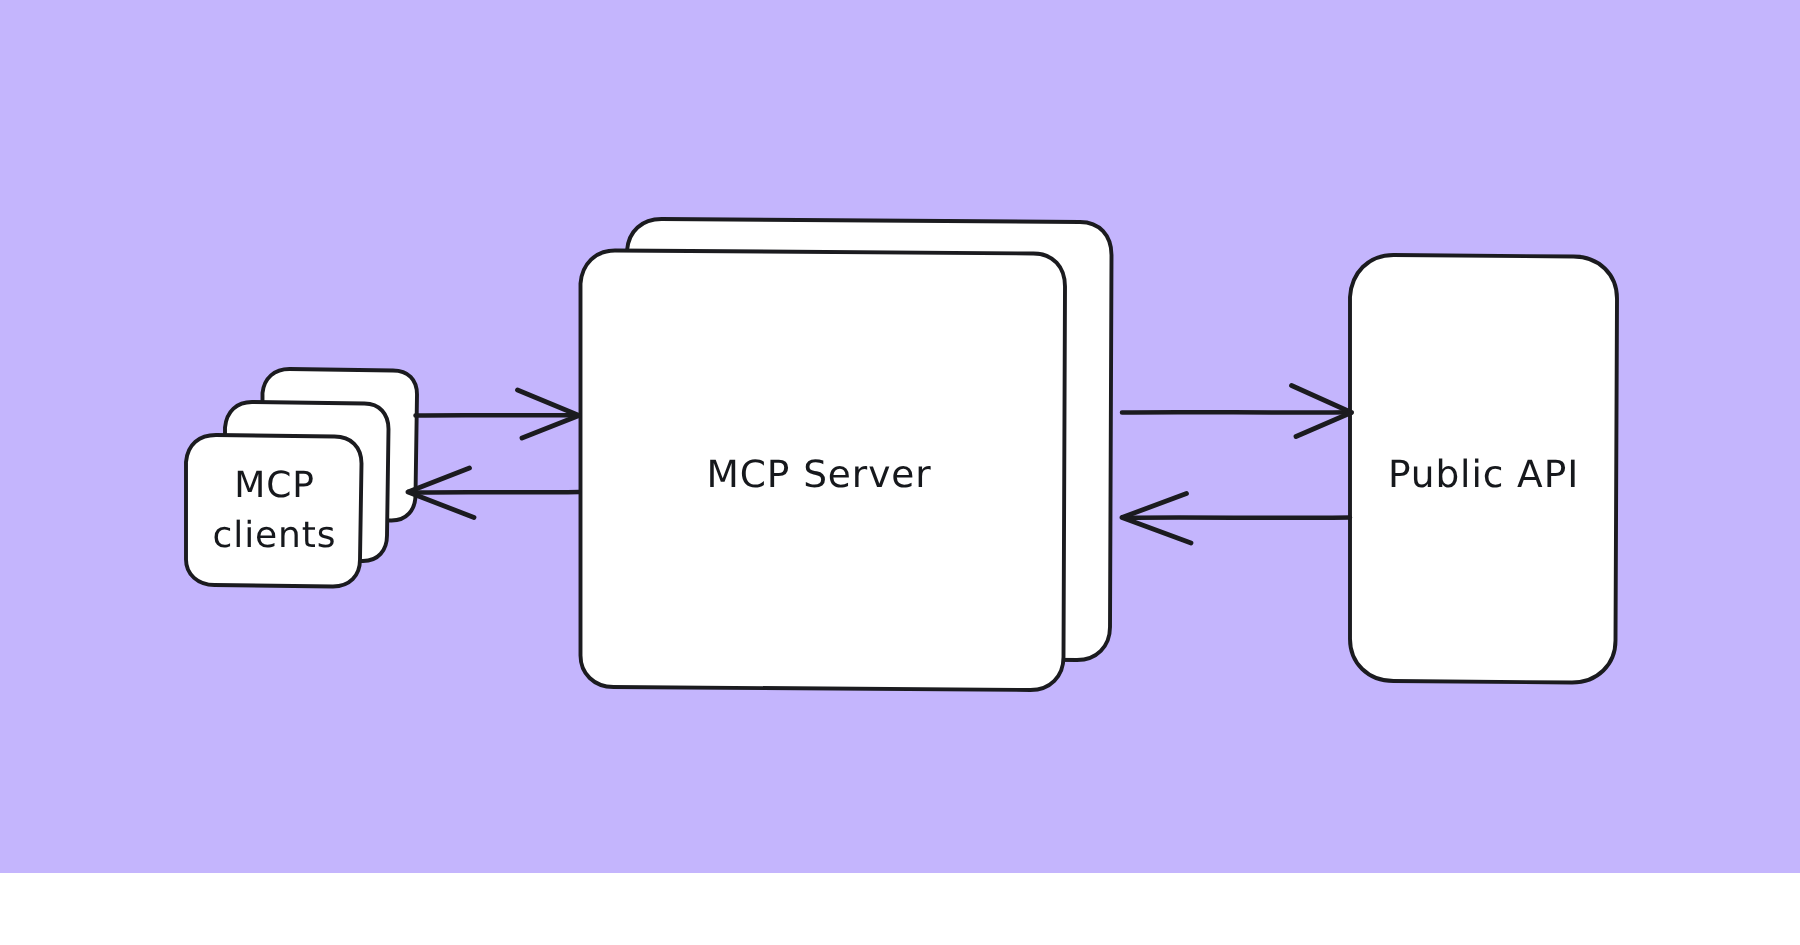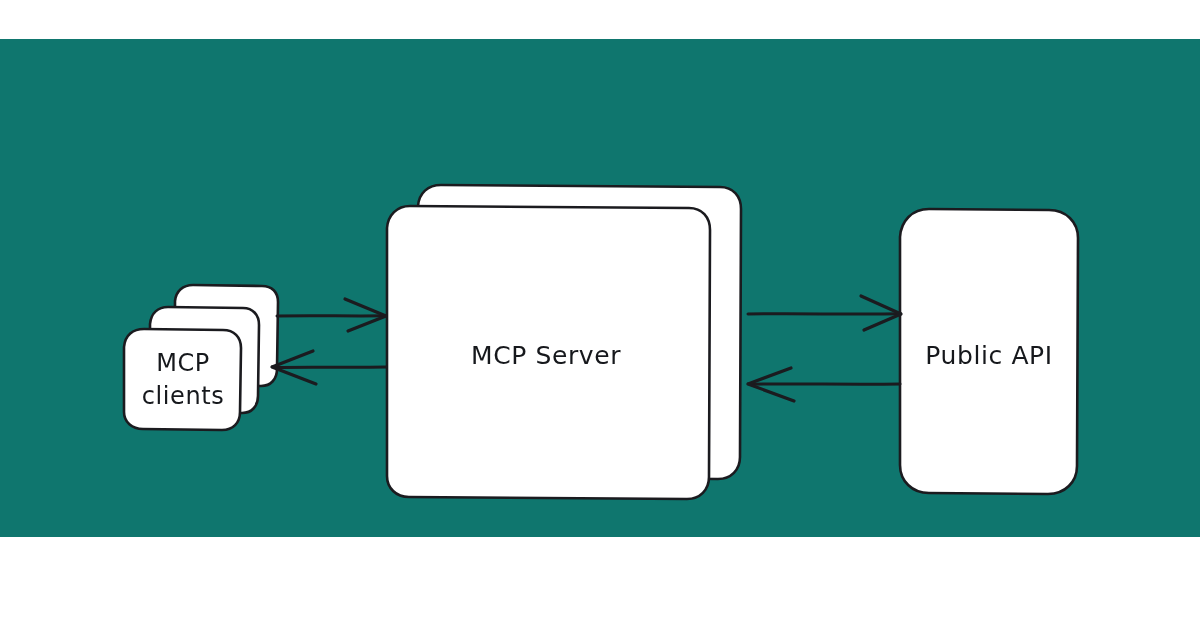--- a/index.html
+++ b/index.html
@@ -4,25 +4,24 @@
 <title>MCP Architecture Diagram</title>
 <style>
   html, body {
     margin: 0;
     padding: 0;
     background: #ffffff;
   }
   #canvas {
     position: relative;
     width: 1200px;
-    height: 498px;
-    background: #0f766e;
+    height: 582px;
+    background: #c4b5fd;
     overflow: hidden;
     font-family: "DejaVu Sans", sans-serif;
-    margin-top: 39px;
   }
   #diagram-svg {
     position: absolute;
     top: 0;
     left: 0;
     width: 1200px;
     height: 630px;
     display: block;
   }
   .sketch-shape {

